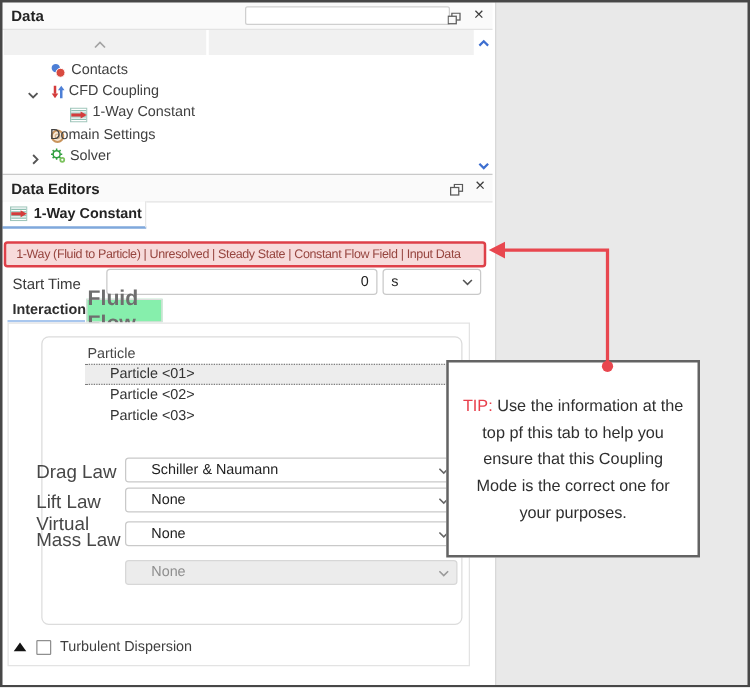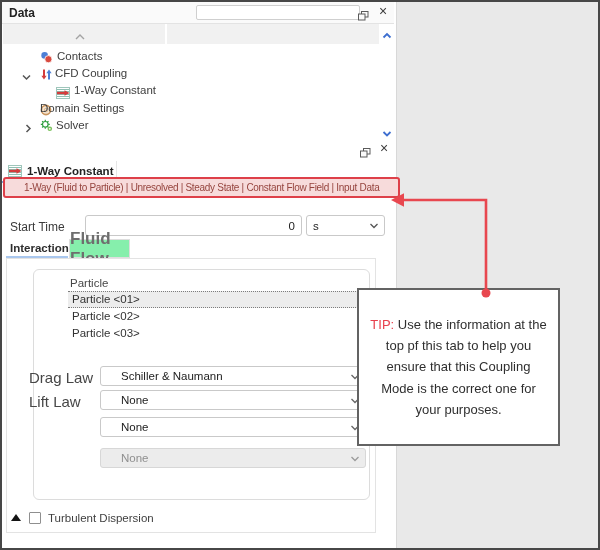--- a/index.html
+++ b/index.html
@@ -23,22 +23,22 @@
   .tree-h{position:absolute;top:24px;height:20px;background:#f1f1f1}
   .vscroll{position:absolute;left:380px;top:24px;width:14px;height:112px;background:#fff}
   .tlabel{position:absolute;font-size:11.5px;color:#404040;line-height:17px;white-space:nowrap}
 
   
   .editor-tab{position:absolute;left:2px;top:161px;width:108px;height:20px;display:flex;align-items:center;
               gap:5px;padding-left:6px;background:#fff;border-right:1px solid #e6e6e6;
               border-bottom:2px solid #7fa8dc;font-weight:bold;font-size:11.5px;color:#232323}
 
   
-  .status{position:absolute;left:3px;top:177px;width:374px;height:17px;background:#f7dbdb;
-          border:2px solid #de4049;border-radius:3px;display:flex;align-items:center;padding-left:19px;
+  .status{position:absolute;left:3px;top:193px;width:374px;height:17px;background:#f7dbdb;
+          border:2px solid #de4049;border-radius:3px;display:flex;align-items:center;padding-left:8px;
           font-size:10px;letter-spacing:-0.3px;color:#96453f;white-space:nowrap;overflow:hidden}
   .st-label{position:absolute;left:10px;top:220px;font-size:12px;color:#3a3a3a}
   .st-input{position:absolute;left:85px;top:215px;width:209px;height:19px;border:1px solid #c9c9c9;
             border-radius:3px;text-align:right;padding:0 6px 0 0;font-size:11.5px;color:#222;outline:none;
             font-family:"Liberation Sans",sans-serif}
   .st-unit{position:absolute;left:306px;top:215px;width:79px;height:21px;border:1px solid #c9c9c9;
            border-radius:3px;display:flex;align-items:center;padding-left:6px;font-size:11.5px;color:#222;
            box-sizing:border-box;background:#fff}
   .st-unit svg{position:absolute;right:5px;top:6px}
 
@@ -48,21 +48,21 @@
   .tab-int-line{position:absolute;left:6px;top:256px;width:62px;height:2px;background:#a9c7ee}
   .tab-ff{position:absolute;left:69px;top:239px;width:59px;height:17px;background:#86efac;
           border:1px solid #dedede;font-weight:bold;font-size:17px;color:#6e6e6e;
           display:flex;align-items:center;justify-content:center}
 
   .content{position:absolute;left:6px;top:258px;width:368px;height:273px;border:1px solid #e3e3e3;background:#fff}
   .group{position:absolute;left:33px;top:269px;width:335px;height:229px;border:1px solid #dcdcdc;border-radius:6px}
 
   .p-label{position:absolute;left:70px;top:277px;font-size:11.5px;color:#474747}
   .plist{position:absolute;left:68px;top:291px;width:298px;font-size:11.5px;color:#333}
-  .prow{height:17px;line-height:17px;padding-left:4px;white-space:nowrap}
+  .prow{height:17px;line-height:17px;padding-left:20px;white-space:nowrap}
   .prow.sel{background:#ededed;border-top:1px dotted #7d7d7d;border-bottom:1px dotted #7d7d7d;height:15px;line-height:15px}
 
   .flabel{position:absolute;left:29px;font-size:15px;color:#474747;width:74px;line-height:13px}
   .flabel.dis{color:#9f9f9f}
   .fctrl{position:absolute;left:100px;width:266px;height:20px;border:1px solid #c9c9c9;border-radius:3px;
          display:flex;align-items:center;padding-left:20px;font-size:11.5px;color:#222;background:#fff;
          box-sizing:border-box;white-space:nowrap;overflow:hidden}
   .fctrl svg{position:absolute;right:5px;top:6px}
   .fctrl.dis{background:#ececec;color:#8f8f8f;border-color:#d7d7d7}
 
@@ -169,20 +169,23 @@
       <g stroke="#2f9e3f" stroke-width="1.2" fill="none">
         <circle cx="5.3" cy="5.3" r="2.8"></circle>
         <path d="M5.3 0.8v1.6 M5.3 8.2v1.6 M0.8 5.3h1.6 M8.2 5.3h1.6 M2.1 2.1l1.1 1.1 M7.4 7.4l1.1 1.1 M8.5 2.1L7.4 3.2 M3.2 7.4L2.1 8.5"></path>
       </g>
       <circle cx="9.8" cy="9.8" r="2.3" fill="#7cc25e"></circle>
         <circle cx="9.8" cy="9.8" r="0.9" fill="#fff"></circle>
     </svg>
   </span>
   <span class="tlabel" style="left:56px;top:117px">Solver</span>
 
+  <div class="panel-hdr" id="editors-hdr">
+    <span class="panel-title">Data Editors</span>
+  </div>
   <span class="a" style="left:360px;top:144px">
     <svg width="11" height="10">
         <rect x="3.5" y="0.5" width="6.5" height="5.5" fill="none" stroke="#5a5a5a"></rect>
         <rect x="0.5" y="3" width="6.5" height="6" fill="#fafafa" stroke="#5a5a5a"></rect>
       </svg>
   </span>
   <span class="a close-x" style="left:380px;top:141px">×</span>
 
   <div class="editor-tab">
     <span>
@@ -234,20 +237,21 @@
   </div>
 
   <span class="flabel" style="top:395px">Lift Law</span>
   <div class="fctrl" style="top:390px">
     <span>None</span>
     <svg width="10" height="8">
         <polyline points="1.5,2 5,5.5 8.5,2" fill="none" stroke="#666" stroke-width="1.3"></polyline>
       </svg>
   </div>
 
+  <span class="flabel" style="top:413px">Virtual Mass Law</span>
   <div class="fctrl" style="top:417px">
     <span>None</span>
     <svg width="10" height="8">
         <polyline points="1.5,2 5,5.5 8.5,2" fill="none" stroke="#666" stroke-width="1.3"></polyline>
       </svg>
   </div>
 
   <div class="fctrl dis" style="top:448px">
     <span>None</span>
     <svg width="10" height="8">

